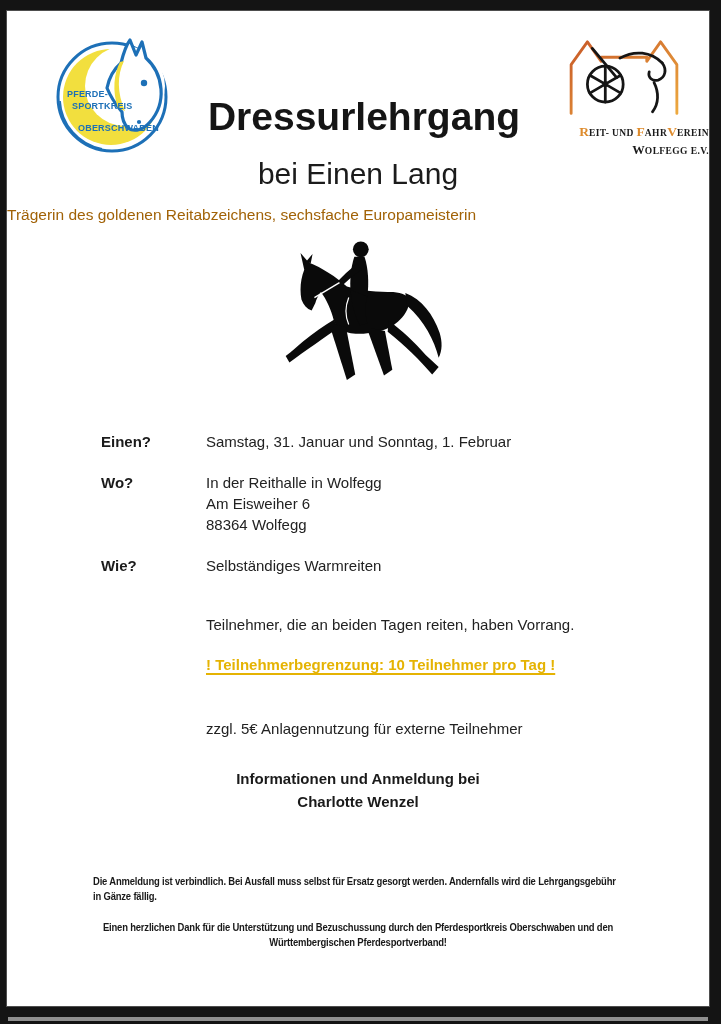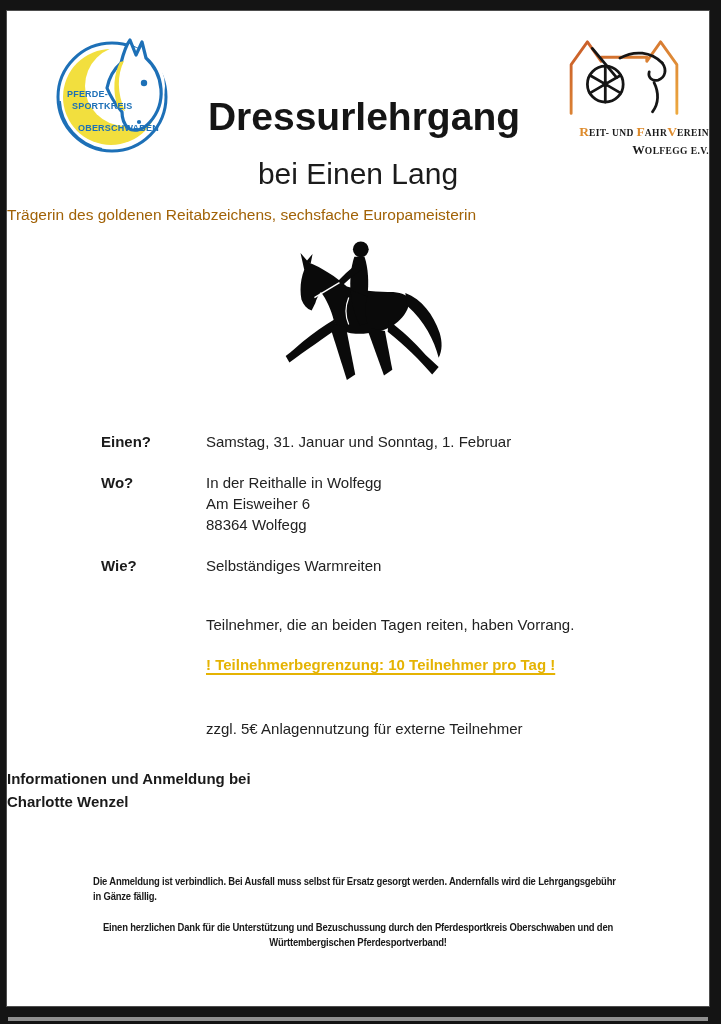--- a/index.html
+++ b/index.html
@@ -41,21 +41,21 @@
   .horse{position:absolute;left:262px;top:222px;width:204px;height:168px;}
 
   
   .line{position:absolute;width:100%;height:22px;font-size:15px;color:#222;}
   .lbl{position:absolute;left:94px;font-weight:700;color:#1b1b1b;}
   .val{position:absolute;left:199px;white-space:nowrap;}
   .limit{font-weight:700;color:#e5b303;text-decoration:underline;
          text-decoration-thickness:2px;text-underline-offset:3px;}
 
   
-  .c-line{position:absolute;left:0;right:0;font-weight:700;color:#1a1a1a;font-size:15px;}
+  .c-line{position:absolute;left:0;right:0;text-align:center;font-weight:700;color:#1a1a1a;font-size:15px;}
 
   
   .fine{position:absolute;font-size:10.5px;font-weight:700;color:#191919;
         white-space:nowrap;letter-spacing:-0.2px;line-height:15px;}
   .fine-l{left:86px;transform:scaleX(0.9);transform-origin:left top;}
   .fine-c{left:0;right:0;text-align:center;transform:scaleX(0.9);transform-origin:center top;}
 </style>
 </head>
 <body>
 

